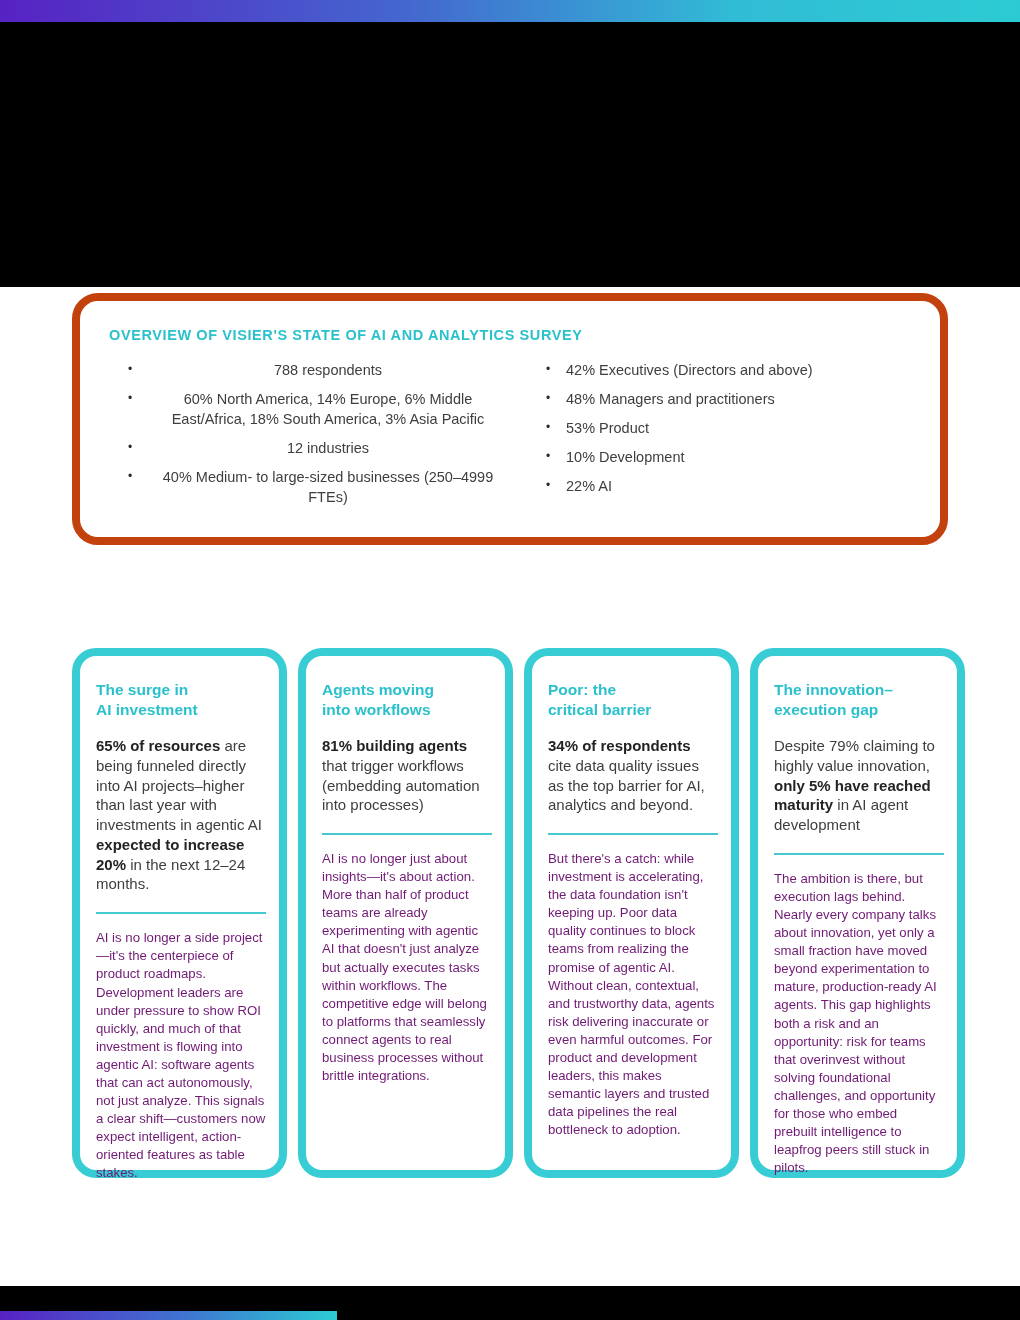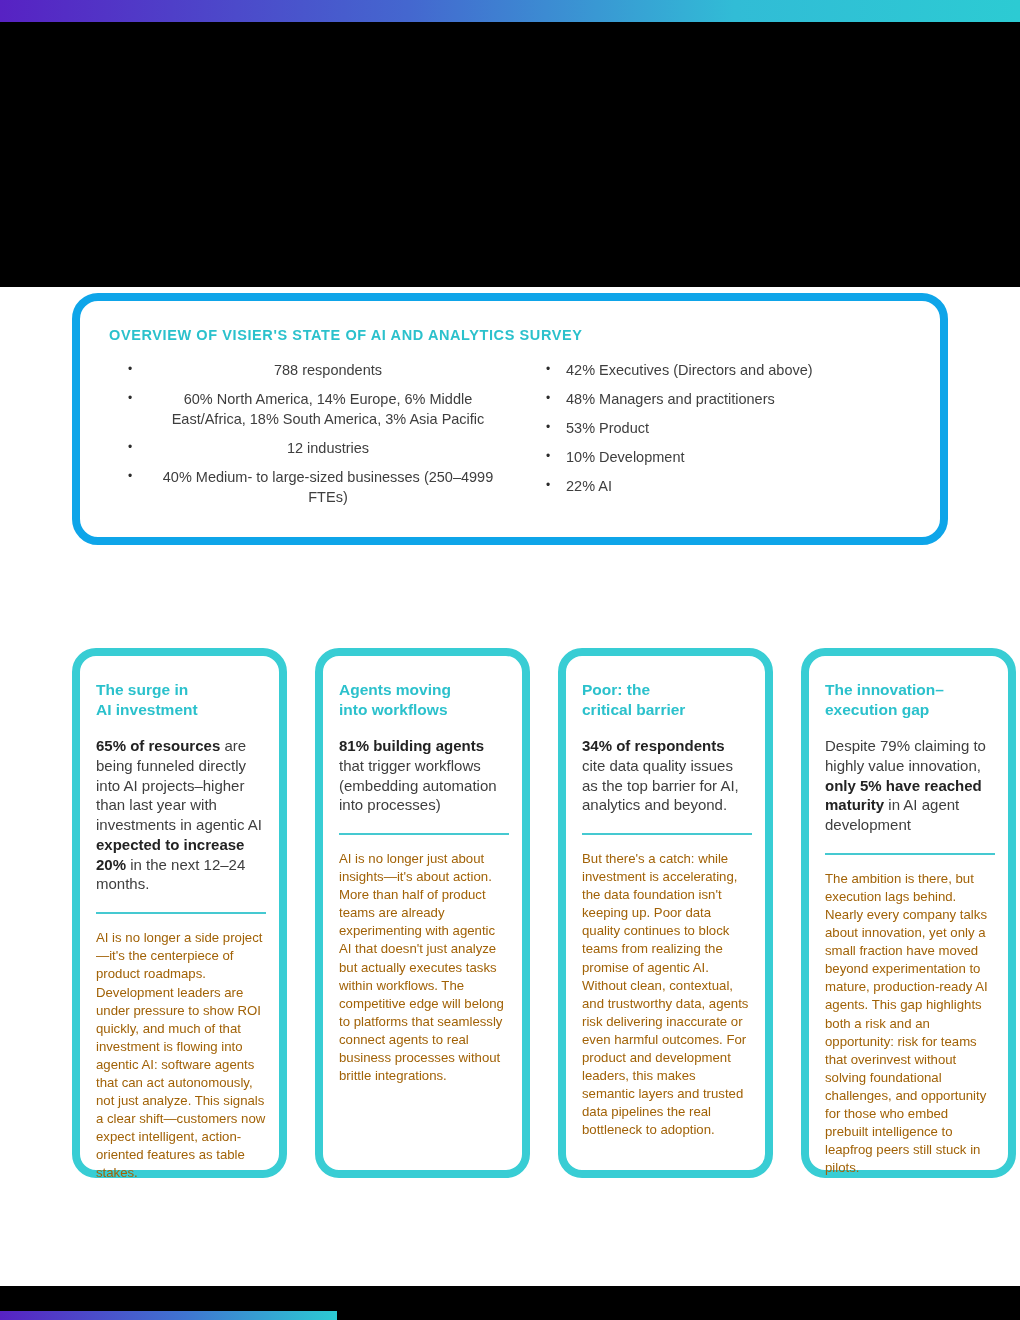--- a/index.html
+++ b/index.html
@@ -10,21 +10,21 @@
   .top-gradient {
     position:absolute; left:0; top:0; width:1020px; height:22px;
     background:linear-gradient(90deg, #5722C3 0%, #4467CF 40%, #31BCD6 72%, #2CCBD3 100%);
   }
   .top-band { position:absolute; left:0; top:22px; width:1020px; height:265px; background:#000000; }
 
   
   .overview-box {
     position:absolute; left:72px; top:293px; width:876px; height:252px;
     box-sizing:border-box; background:#ffffff;
-    border:8px solid #0ea5e9; border-radius:26px;
+    border:8px solid #c2410c; border-radius:26px;
     padding:26px 28px 0 29px;
   }
   .overview-title {
     color:#2BC1CC; font-weight:bold; font-size:14.5px; letter-spacing:0.6px;
     margin:0;
   }
   .overview-columns { display:flex; margin-top:17px; padding-left:13px; }
   .col-left { width:418px;text-align:center; }
   .col-right { flex:1; }
   ul.bullets { list-style:none; margin:0; padding:0; }
@@ -32,37 +32,37 @@
     position:relative; padding-left:26px; margin-bottom:9px;
     font-size:14.5px; line-height:20px; color:#3E3E3E;
   }
   ul.bullets li::before {
     content:"\2022"; position:absolute; left:6px; top:-1px;
     color:#2B2B2B; font-size:12px;
   }
   .col-left ul.bullets li { max-width:360px; }
 
   
-  .cards { position:absolute; left:72px; top:648px; width:878px; height:530px; display:flex; gap:28px; }
+  .cards { position:absolute; left:72px; top:648px; width:878px; height:530px; display:flex; gap:11px; }
   .card {
     flex:1; box-sizing:border-box; background:#ffffff;
     border:8px solid #38CDD4; border-radius:24px;
     padding:24px 13px 14px 16px;
   }
   .card-title {
     margin:0; color:#2BC1CC; font-weight:bold; font-size:15.5px; line-height:1.32;
   }
   .card-title span { display:block; }
   .card-lead { margin:15px 0 0 0; font-size:15px; line-height:1.32; color:#3E3E3E; }
   .card-lead strong { color:#232323; }
   .card-divider {
     border:none; border-top:2px solid #45C9D1;
     margin:18px 0 15px 0; width:170px;
   }
-  .card-body { margin:0; font-size:13.2px; line-height:1.37; color:#a16207; }
+  .card-body { margin:0; font-size:13.2px; line-height:1.37; color:#701a75; }
 
   
   .bottom-band { position:absolute; left:0; top:1286px; width:1020px; height:34px; background:#000000; }
   .bottom-gradient {
     position:absolute; left:0; bottom:0; width:337px; height:9px;
     background:linear-gradient(90deg, #5722C3 0%, #3F75D1 55%, #2CCBD3 100%);
   }
 </style>
 </head>
 <body>

